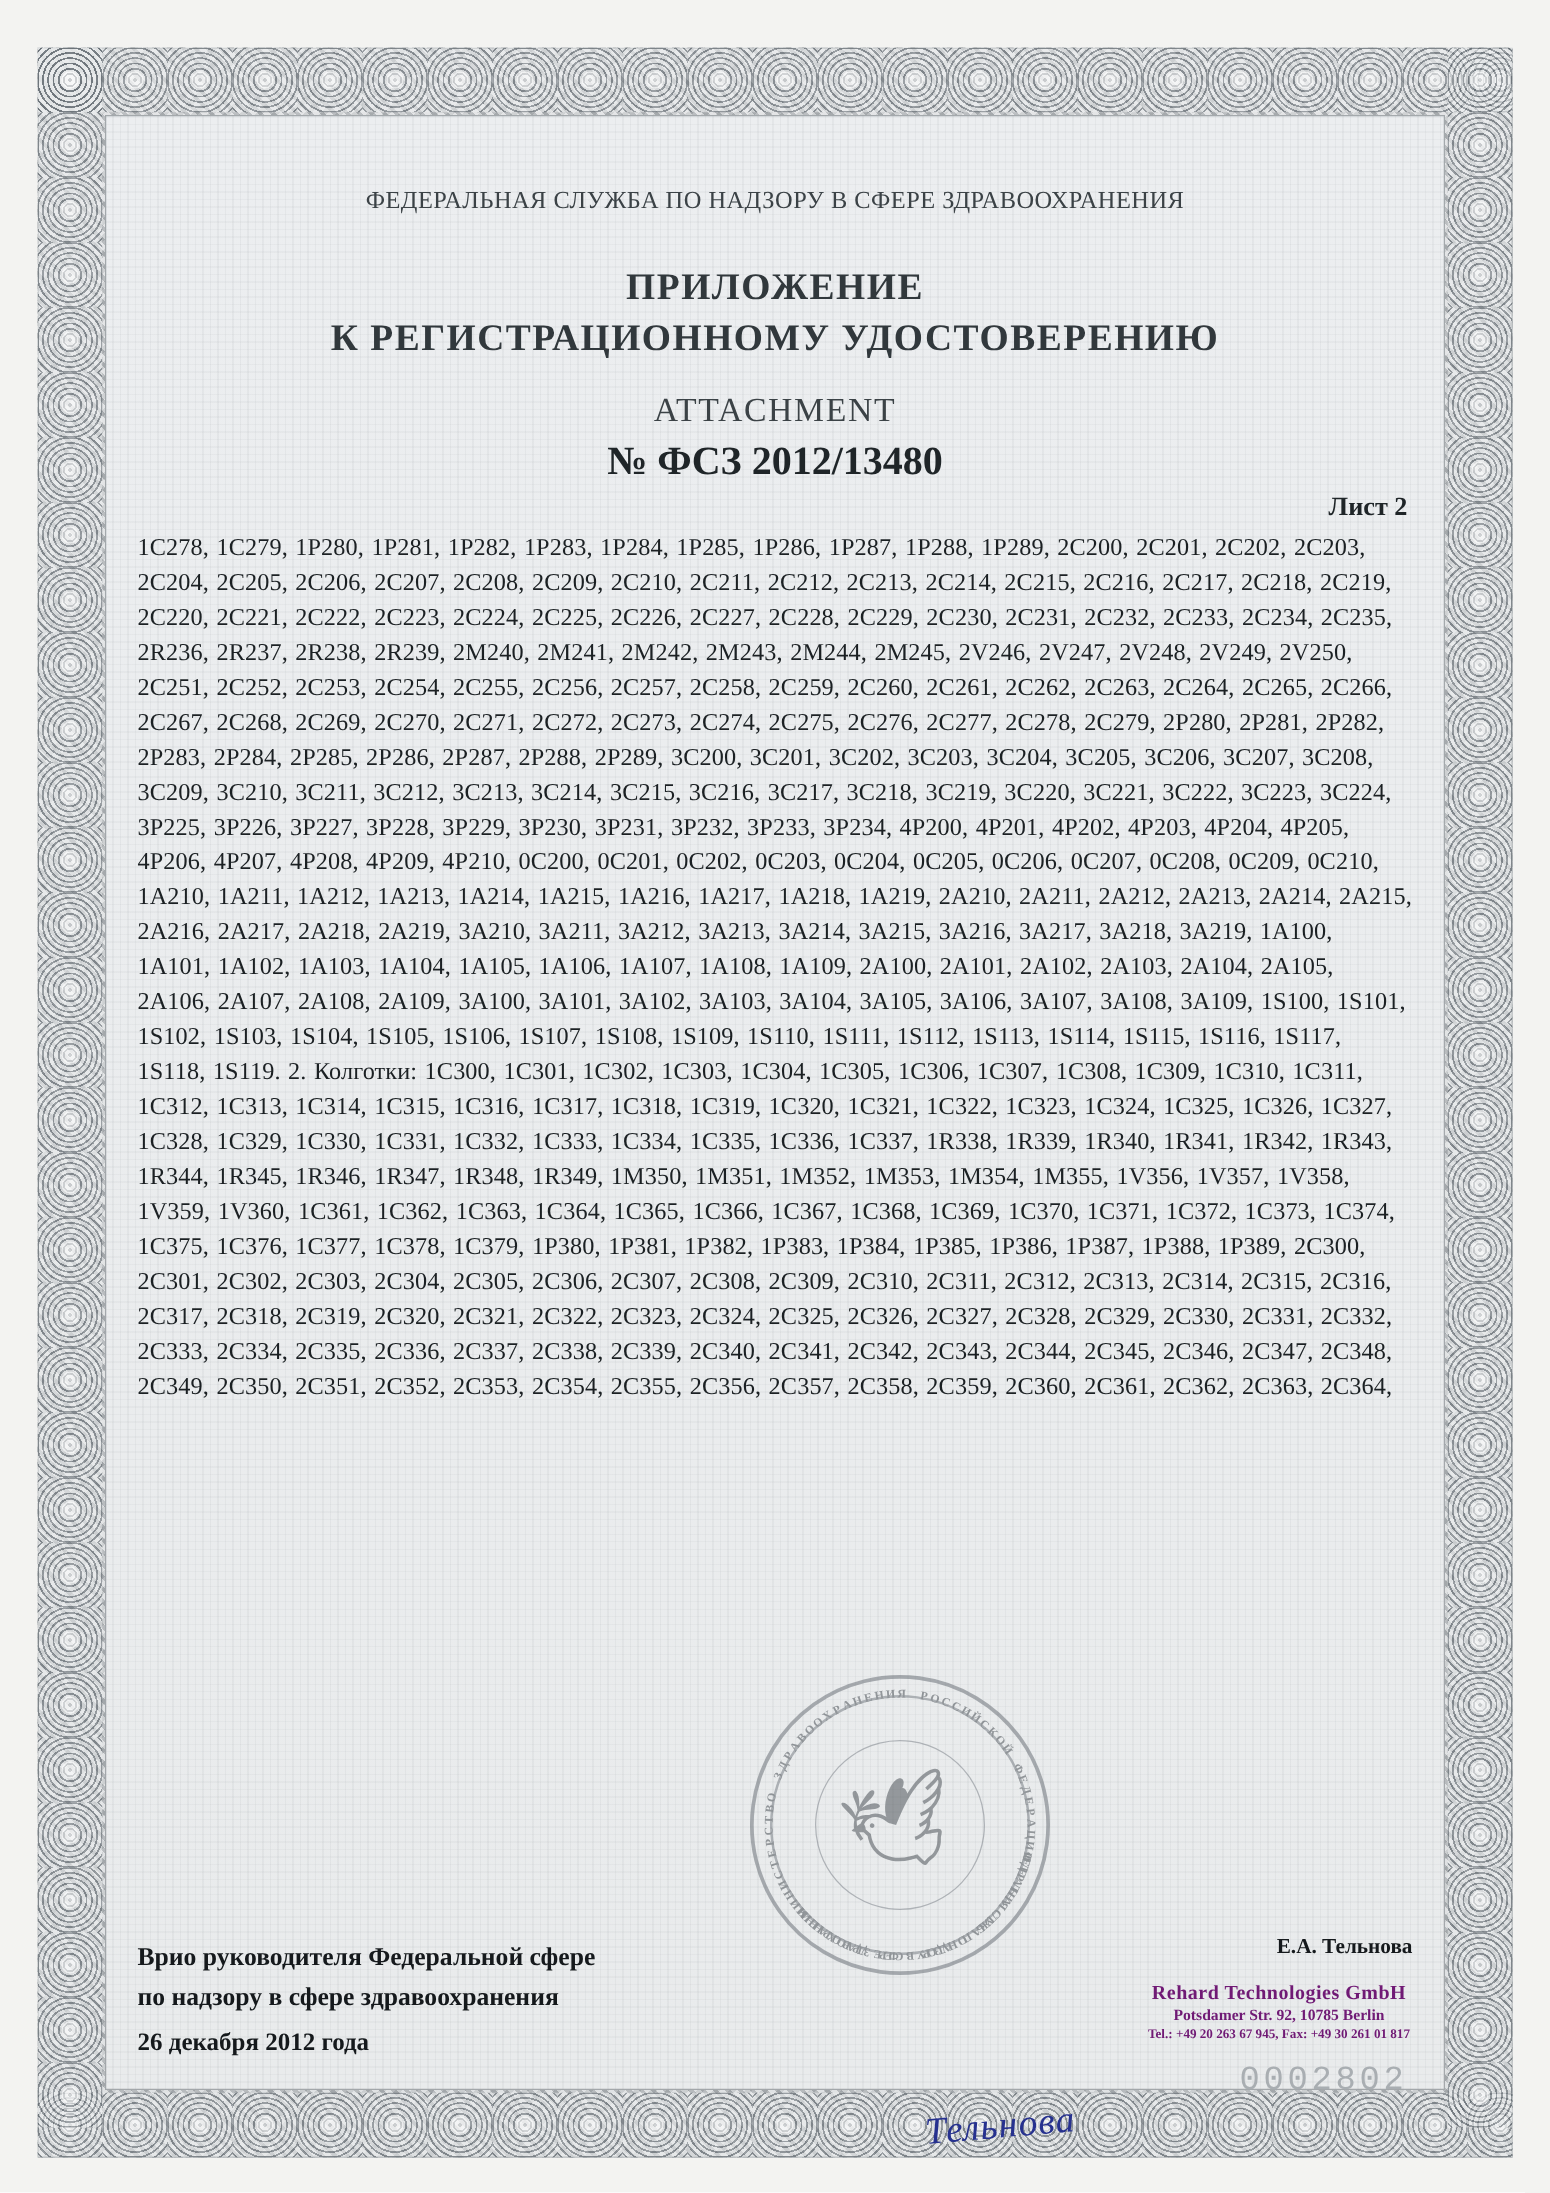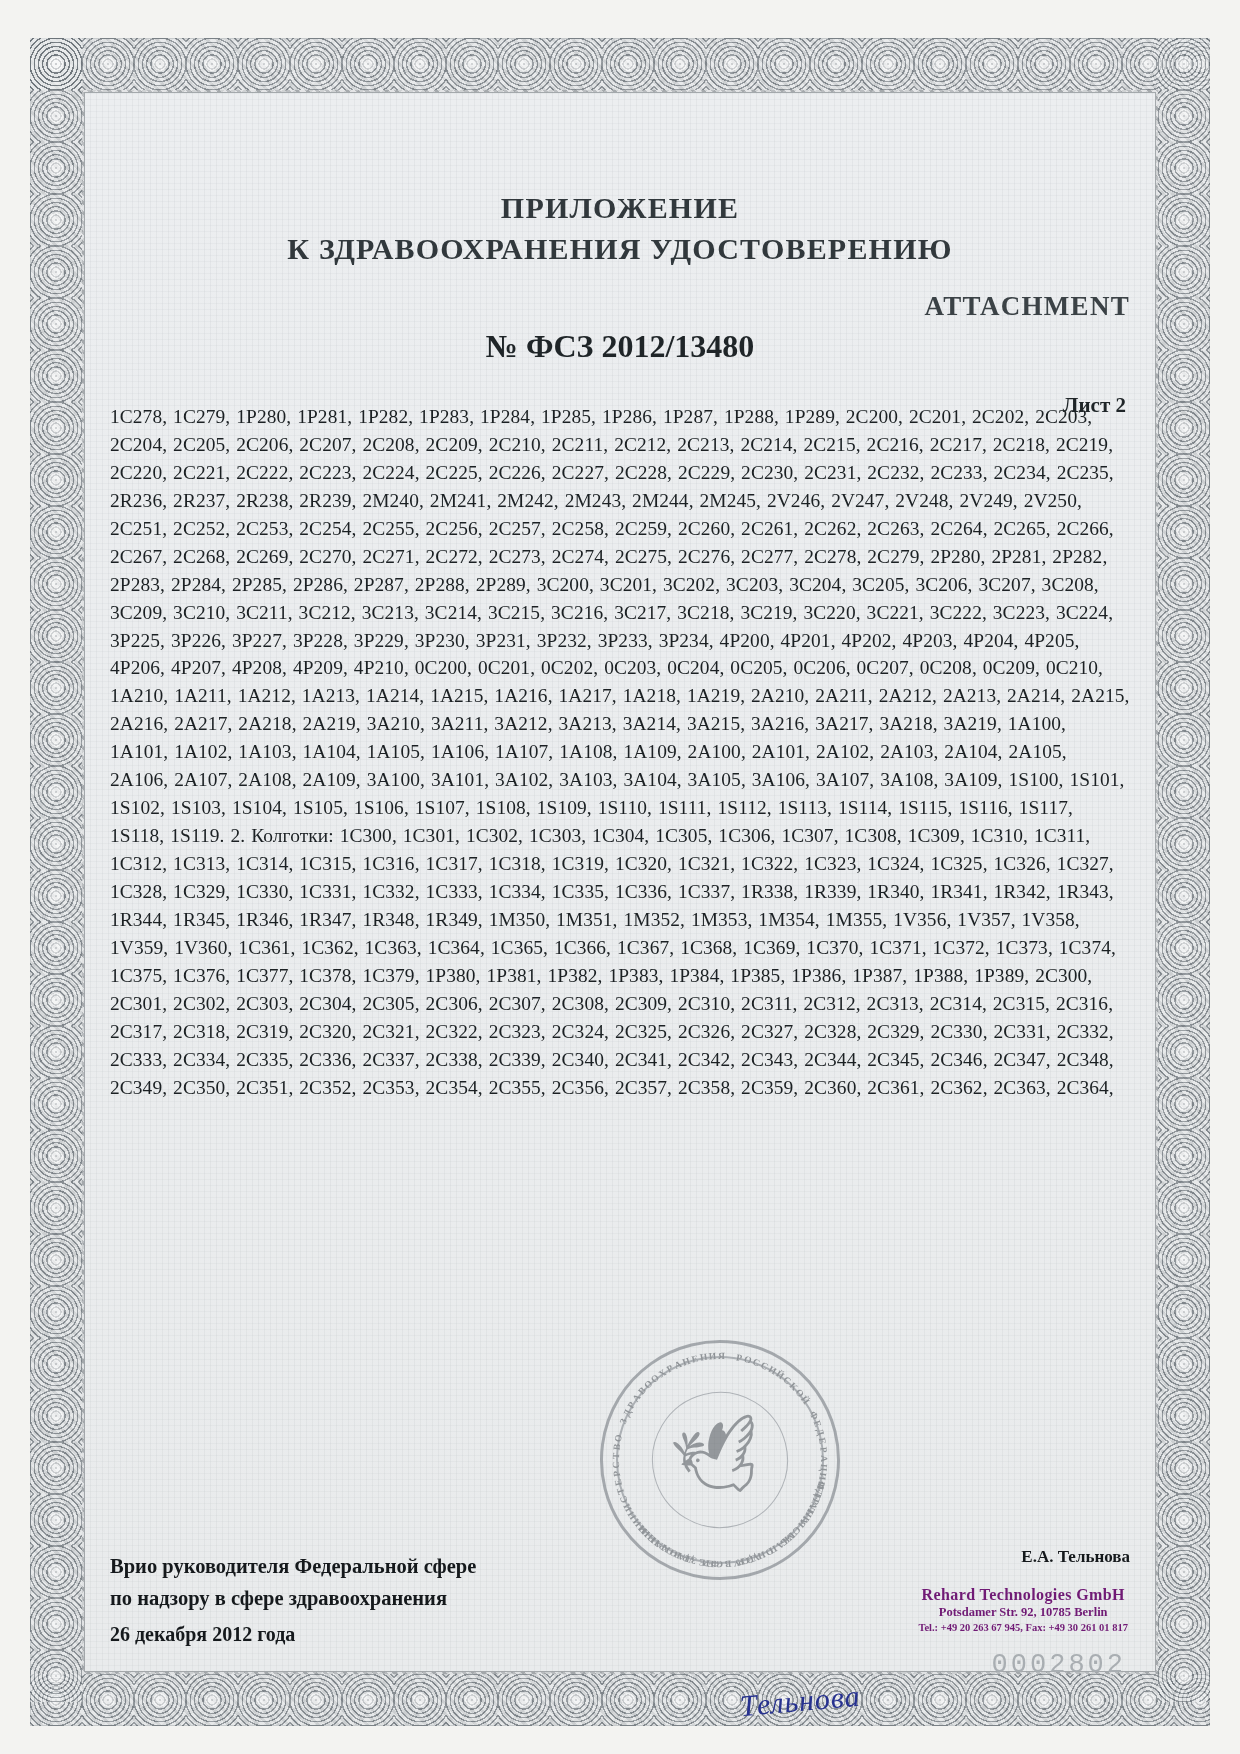--- a/index.html
+++ b/index.html
@@ -108,24 +108,24 @@
   .title-ru {
     text-align: center;
     margin-top: 38px;
     font-size: 30px;
     font-weight: bold;
     letter-spacing: 1.2px;
     color: #31383c;
     line-height: 1.35;
   }
   .title-en {
-    text-align: right;
+    text-align: center;
     margin-top: 22px;
     font-size: 27px;
-    font-weight: bold;
+    font-weight: normal;
     letter-spacing: 1.3px;
     color: #3b4246;
   }
   .doc-number {
     text-align: center;
     margin-top: 6px;
     font-size: 32px;
     font-weight: bold;
     color: #1f2528;
   }
@@ -394,24 +394,25 @@
         <div class="scallop"></div>
         <div class="scallop"></div>
         <div class="scallop"></div>
       </div>
   </div>
 
   <div class="inner-frame"></div>
 
   <div class="content">
 
+    <div class="org-ru">ФЕДЕРАЛЬНАЯ СЛУЖБА ПО НАДЗОРУ В СФЕРЕ ЗДРАВООХРАНЕНИЯ</div>
 
     <div class="title-ru">
       <div>ПРИЛОЖЕНИЕ</div>
-      <div>К ЗДРАВООХРАНЕНИЯ УДОСТОВЕРЕНИЮ</div>
+      <div>К РЕГИСТРАЦИОННОМУ УДОСТОВЕРЕНИЮ</div>
     </div>
 
     <div class="title-en">ATTACHMENT</div>
     <div class="doc-number">№ ФСЗ 2012/13480</div>
     <div class="sheet-label">Лист 2</div>
 
     <div class="body-text">
       <p>1C278, 1C279, 1P280, 1P281, 1P282, 1P283, 1P284, 1P285, 1P286, 1P287, 1P288, 1P289, 2C200, 2C201, 2C202, 2C203, 2C204, 2C205, 2C206, 2C207, 2C208, 2C209, 2C210, 2C211, 2C212, 2C213, 2C214, 2C215, 2C216, 2C217, 2C218, 2C219, 2C220, 2C221, 2C222, 2C223, 2C224, 2C225, 2C226, 2C227, 2C228, 2C229, 2C230, 2C231, 2C232, 2C233, 2C234, 2C235, 2R236, 2R237, 2R238, 2R239, 2M240, 2M241, 2M242, 2M243, 2M244, 2M245, 2V246, 2V247, 2V248, 2V249, 2V250, 2C251, 2C252, 2C253, 2C254, 2C255, 2C256, 2C257, 2C258, 2C259, 2C260, 2C261, 2C262, 2C263, 2C264, 2C265, 2C266, 2C267, 2C268, 2C269, 2C270, 2C271, 2C272, 2C273, 2C274, 2C275, 2C276, 2C277, 2C278, 2C279, 2P280, 2P281, 2P282, 2P283, 2P284, 2P285, 2P286, 2P287, 2P288, 2P289, 3C200, 3C201, 3C202, 3C203, 3C204, 3C205, 3C206, 3C207, 3C208, 3C209, 3C210, 3C211, 3C212, 3C213, 3C214, 3C215, 3C216, 3C217, 3C218, 3C219, 3C220, 3C221, 3C222, 3C223, 3C224, 3P225, 3P226, 3P227, 3P228, 3P229, 3P230, 3P231, 3P232, 3P233, 3P234, 4P200, 4P201, 4P202, 4P203, 4P204, 4P205, 4P206, 4P207, 4P208, 4P209, 4P210, 0C200, 0C201, 0C202, 0C203, 0C204, 0C205, 0C206, 0C207, 0C208, 0C209, 0C210, 1A210, 1A211, 1A212, 1A213, 1A214, 1A215, 1A216, 1A217, 1A218, 1A219, 2A210, 2A211, 2A212, 2A213, 2A214, 2A215, 2A216, 2A217, 2A218, 2A219, 3A210, 3A211, 3A212, 3A213, 3A214, 3A215, 3A216, 3A217, 3A218, 3A219, 1A100, 1A101, 1A102, 1A103, 1A104, 1A105, 1A106, 1A107, 1A108, 1A109, 2A100, 2A101, 2A102, 2A103, 2A104, 2A105, 2A106, 2A107, 2A108, 2A109, 3A100, 3A101, 3A102, 3A103, 3A104, 3A105, 3A106, 3A107, 3A108, 3A109, 1S100, 1S101, 1S102, 1S103, 1S104, 1S105, 1S106, 1S107, 1S108, 1S109, 1S110, 1S111, 1S112, 1S113, 1S114, 1S115, 1S116, 1S117, 1S118, 1S119.
 2. Колготки: 1C300, 1C301, 1C302, 1C303, 1C304, 1C305, 1C306, 1C307, 1C308, 1C309, 1C310, 1C311, 1C312, 1C313, 1C314, 1C315, 1C316, 1C317, 1C318, 1C319, 1C320, 1C321, 1C322, 1C323, 1C324, 1C325, 1C326, 1C327, 1C328, 1C329, 1C330, 1C331, 1C332, 1C333, 1C334, 1C335, 1C336, 1C337, 1R338, 1R339, 1R340, 1R341, 1R342, 1R343, 1R344, 1R345, 1R346, 1R347, 1R348, 1R349, 1M350, 1M351, 1M352, 1M353, 1M354, 1M355, 1V356, 1V357, 1V358, 1V359, 1V360, 1C361, 1C362, 1C363, 1C364, 1C365, 1C366, 1C367, 1C368, 1C369, 1C370, 1C371, 1C372, 1C373, 1C374, 1C375, 1C376, 1C377, 1C378, 1C379, 1P380, 1P381, 1P382, 1P383, 1P384, 1P385, 1P386, 1P387, 1P388, 1P389, 2C300, 2C301, 2C302, 2C303, 2C304, 2C305, 2C306, 2C307, 2C308, 2C309, 2C310, 2C311, 2C312, 2C313, 2C314, 2C315, 2C316, 2C317, 2C318, 2C319, 2C320, 2C321, 2C322, 2C323, 2C324, 2C325, 2C326, 2C327, 2C328, 2C329, 2C330, 2C331, 2C332, 2C333, 2C334, 2C335, 2C336, 2C337, 2C338, 2C339, 2C340, 2C341, 2C342, 2C343, 2C344, 2C345, 2C346, 2C347, 2C348, 2C349, 2C350, 2C351, 2C352, 2C353, 2C354, 2C355, 2C356, 2C357, 2C358, 2C359, 2C360, 2C361, 2C362, 2C363, 2C364,</p>
     </div>

